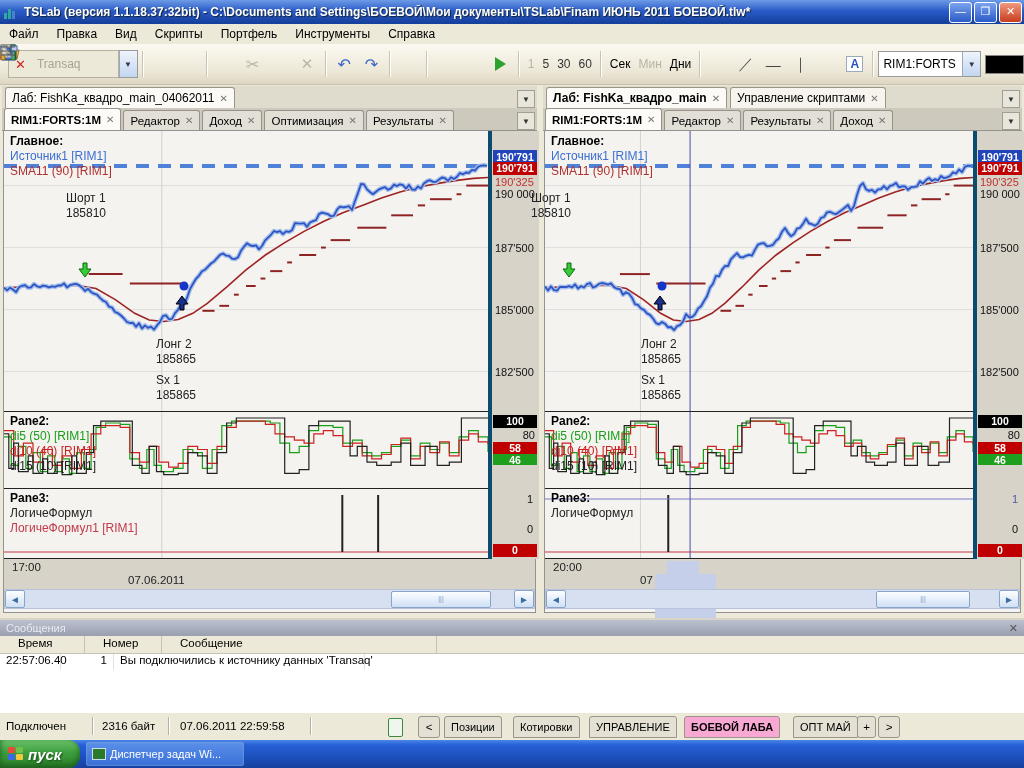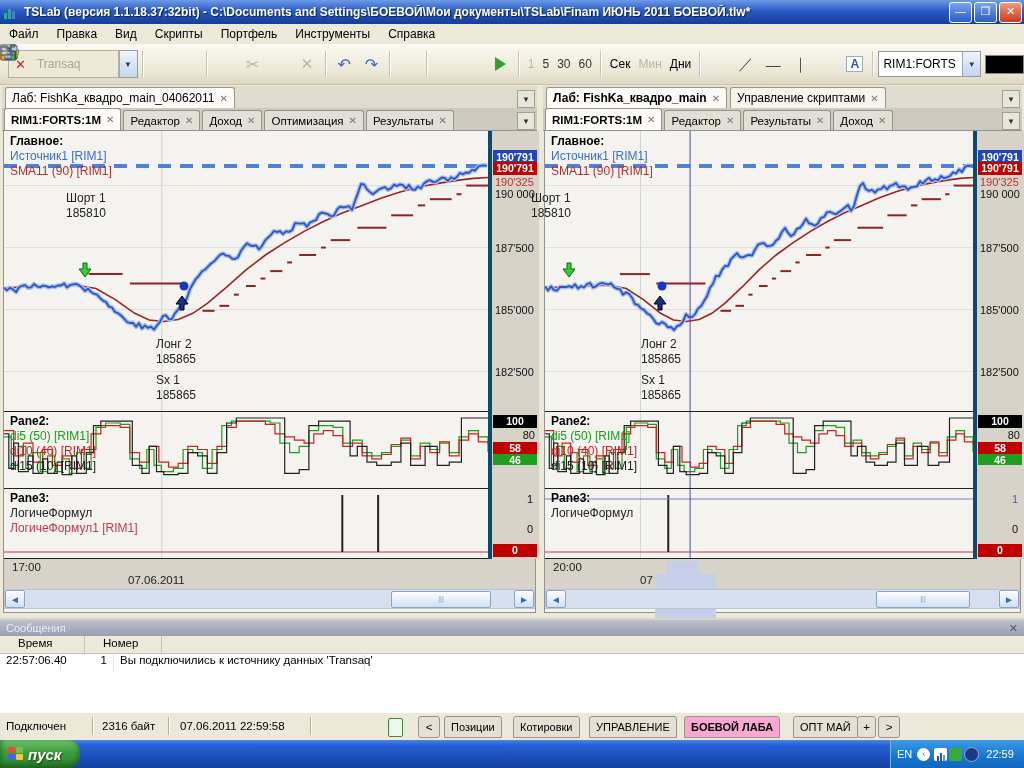--- a/index.html
+++ b/index.html
@@ -505,20 +505,21 @@
   </div>
 
   <div class="messages">
     <div class="mhead">
       <span>Сообщения</span>
       <span style="margin-left:auto;color:#555;font-size:11px">✕</span>
     </div>
     <div class="mcols">
       <span class="mc" style="width:48px">Время</span>
       <span class="mc" style="width:40px">Номер</span>
+      <span class="mc" style="width:238px">Сообщение</span>
     </div>
     <div class="mrow">
       <span class="mr" style="width:48px">22:57:06.40</span>
       <span class="mr" style="width:40px;text-align:right">1</span>
       <span class="mr" style="width:238px">Вы подключились к источнику данных 'Transaq'</span>
     </div>
   </div>
 
   <div class="statusbar">
     <span class="abs" style="left:6px;top:7px">Подключен</span>
@@ -541,26 +542,18 @@
   <div class="taskbar">
     <span class="startbtn">
       <span class="winlogo">
           <i style="background:#e84a3a"></i>
           <i style="background:#6cc24a"></i>
           <i style="background:#3a6ae8"></i>
           <i style="background:#f2c93c"></i>
         </span>
       <span class="txt">пуск</span>
     </span>
-    <span class="tray">
-      <span style="margin-left:6px;font-size:11px">EN</span>
-      <span style="margin-left:5px;width:13px;height:13px;border-radius:50%;background:#fff;color:#2a6ac8;font-size:9px;text-align:center;line-height:13px">‹</span>
-      <span class="trayicon" style="margin-left:4px;background:#fff;display:flex;align-items:flex-end;justify-content:center;gap:1px">
-          <i style="width:2px;height:5px;background:#2a52be"></i>
-          <i style="width:2px;height:8px;background:#2a52be"></i>
-          <i style="width:2px;height:6px;background:#5aa0e0"></i>
-        </span>
-      <span class="trayicon" style="background:#3aa83a"></span>
-      <span class="trayicon" style="background:#1a3a8a;border-radius:50%;border:1px solid #9ac"></span>
-      <span style="margin-left:6px;font-size:11px">22:59</span>
+    <span class="taskitem" style="left:86px;width:146px">
+      <span style="width:12px;height:10px;background:#2a7a2a;border:1px solid #cde;margin-right:4px"></span>
+      <span>Диспетчер задач Wi...</span>
     </span>
   </div>
 </div>
 
 </body></html>

